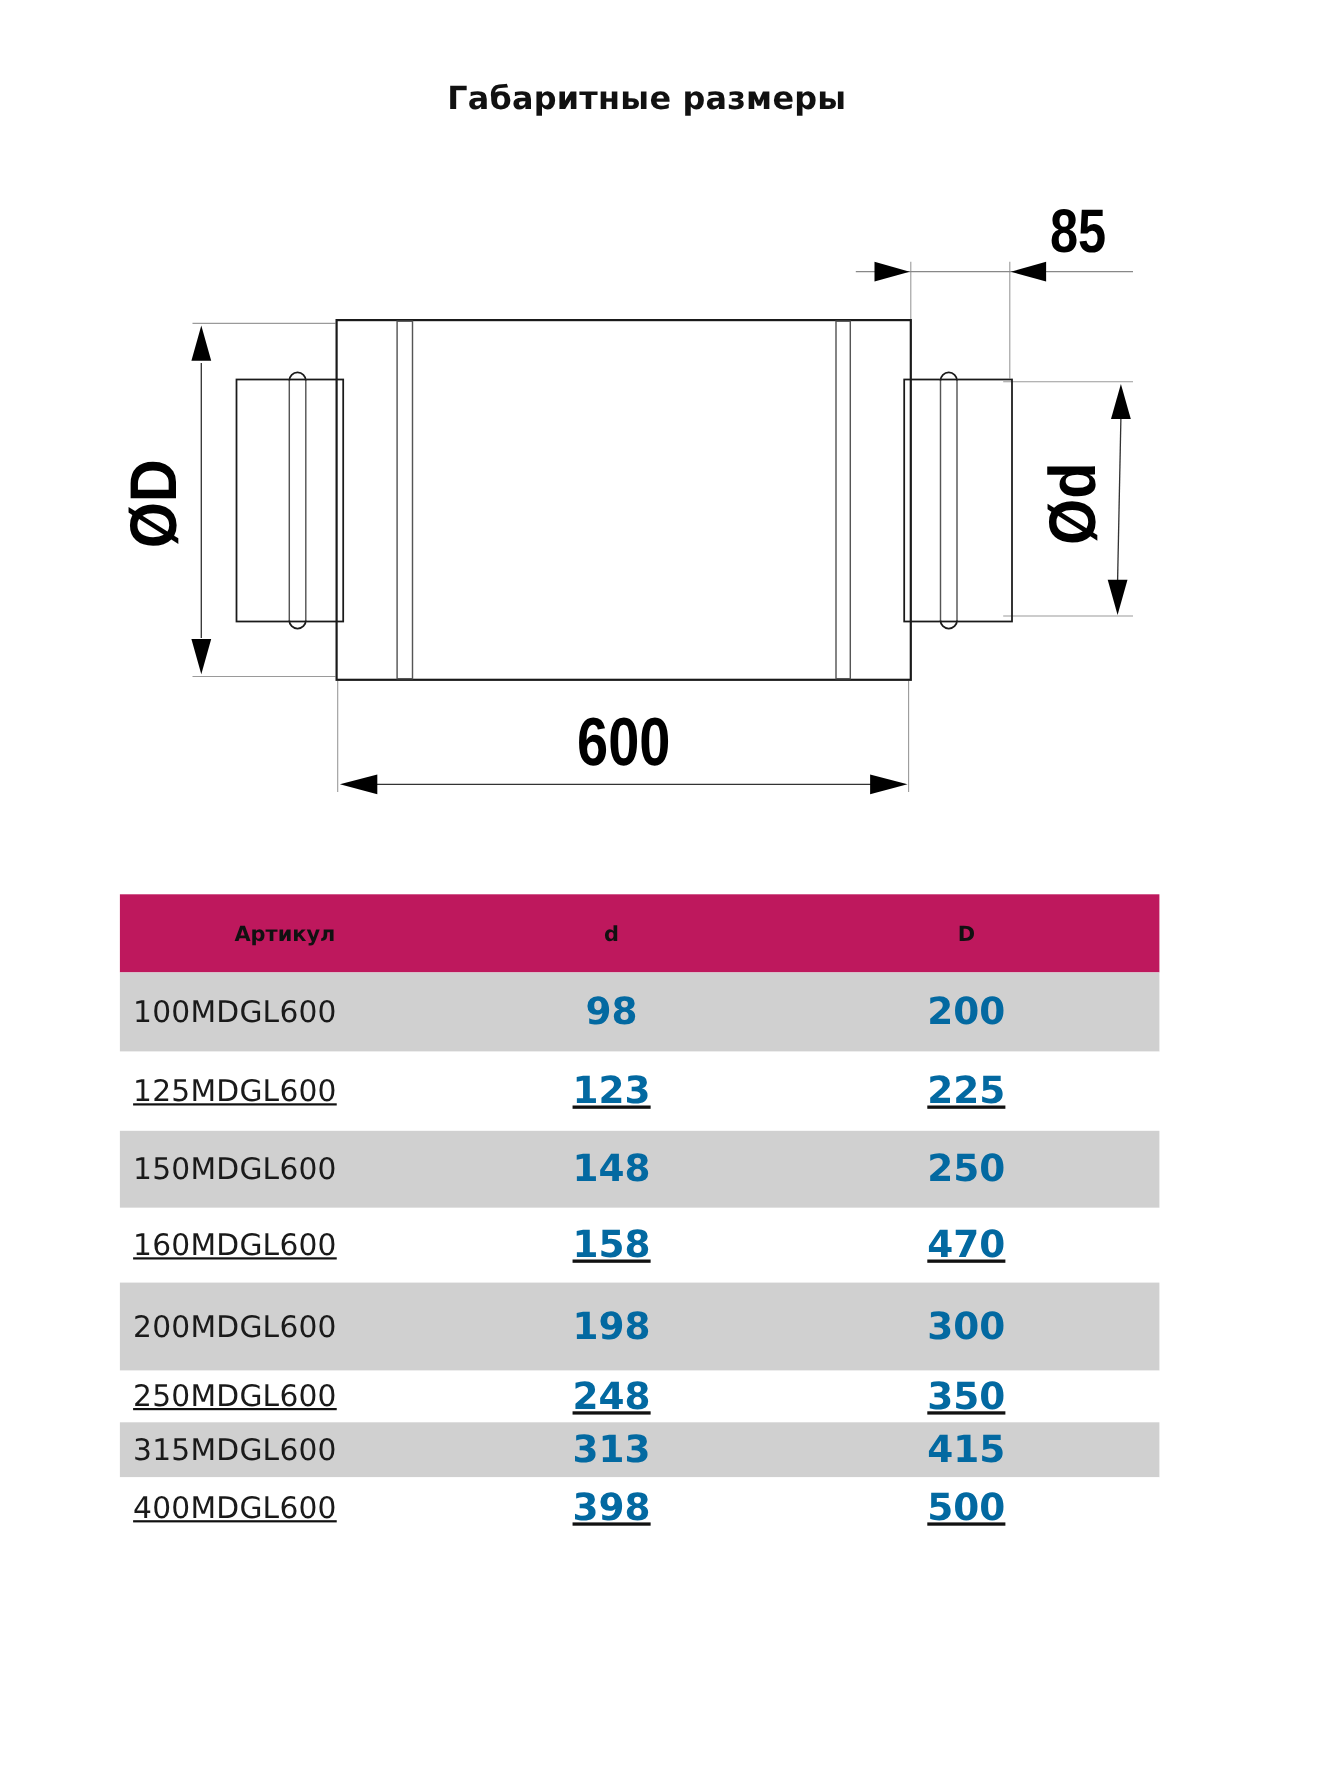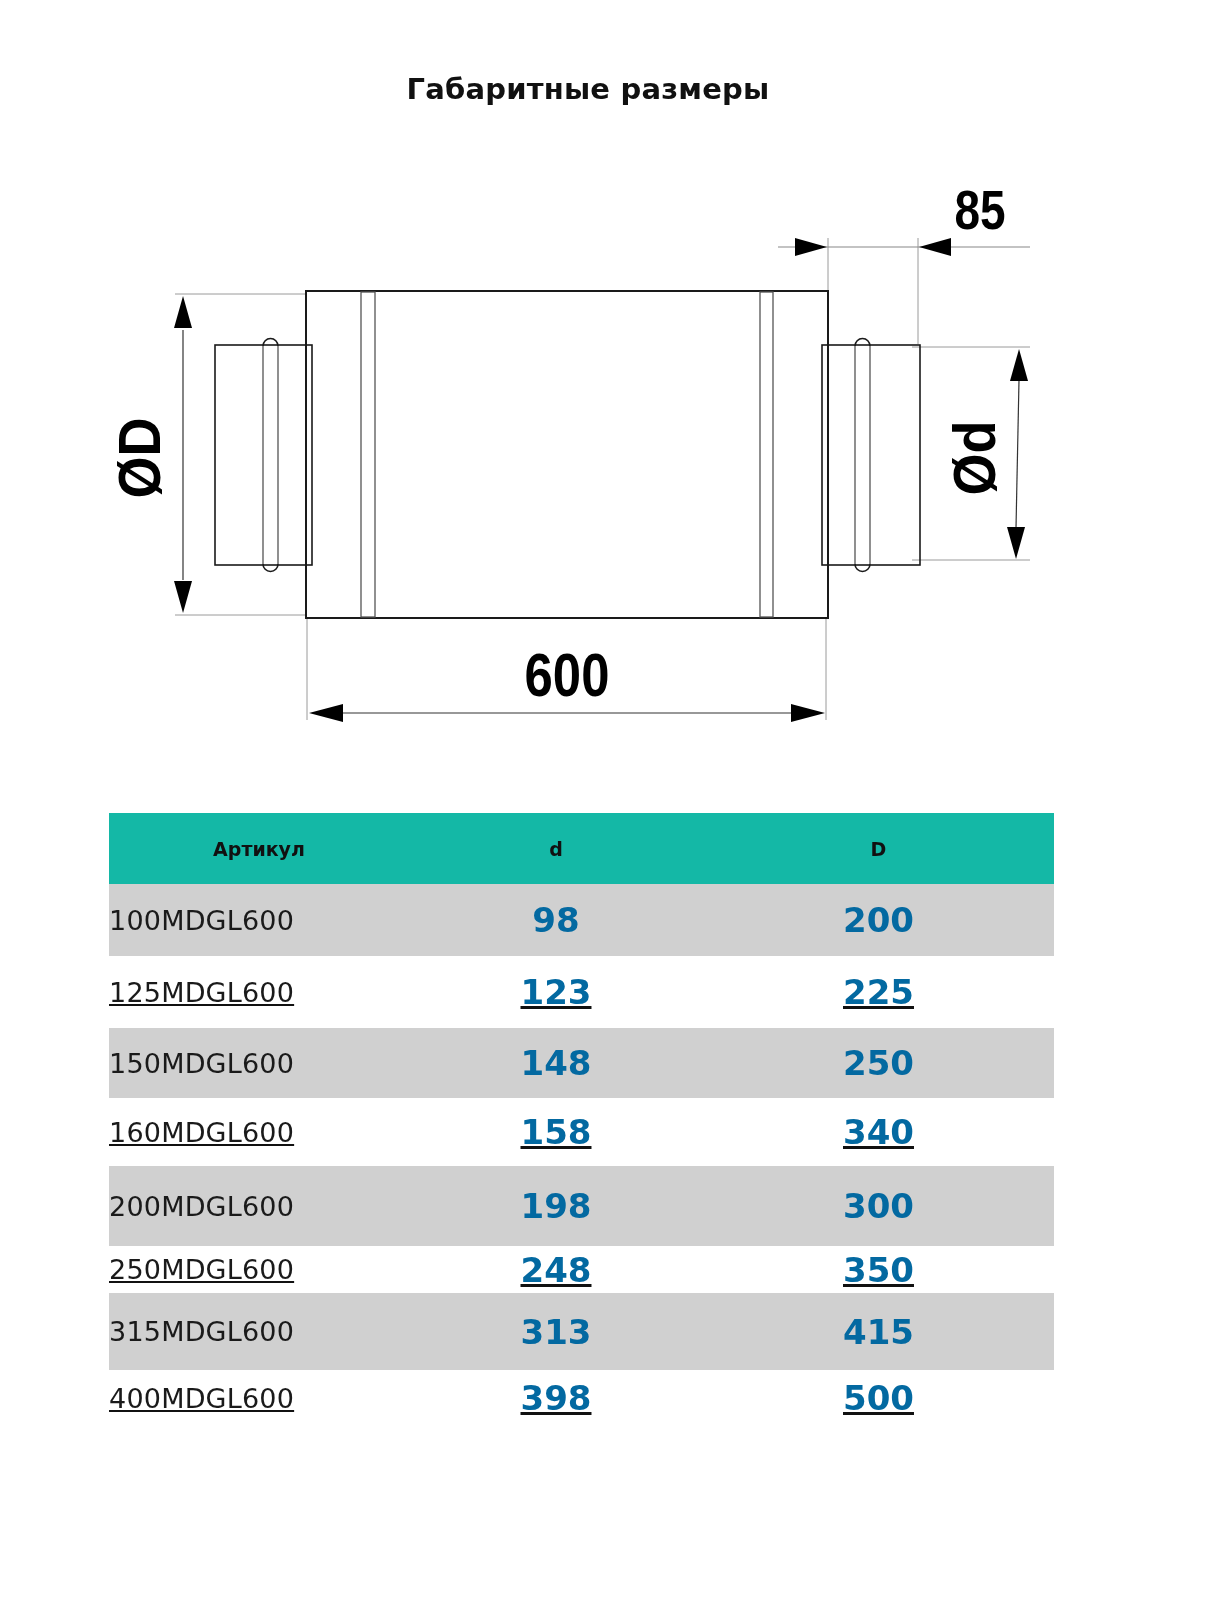--- a/index.html
+++ b/index.html
@@ -78,35 +78,36 @@
       left: 109px;
       top: 813px;
       width: 945px;
     }
     .row {
       display: flex;
       align-items: center;
       width: 100%;
     }
     .row.header {
-      background: #14b8a6;
+      background: #be185d;
       height: 71px;
     }
     .row.shaded {
       background: #d0d0d0;
     }
     .row.plain {
       background: #ffffff;
       text-decoration: underline;
     }
     .cell {
       box-sizing: border-box;
     }
     .cell.c-art {
       width: 300px;
+      padding-left: 12px;
     }
     .cell.c-d {
       width: 294px;
       text-align: center;
       padding-left: 0;
     }
     .cell.c-D {
       width: 351px;
       text-align: center;
       padding-right: 0;
@@ -228,33 +229,33 @@
     <div class="cell c-D">225</div>
   </div>
   <div class="row body-row shaded" style="height:70px">
     <div class="cell c-art">150MDGL600</div>
     <div class="cell c-d">148</div>
     <div class="cell c-D">250</div>
   </div>
   <div class="row body-row plain" style="height:68px">
     <div class="cell c-art">160MDGL600</div>
     <div class="cell c-d">158</div>
-    <div class="cell c-D">340</div>
+    <div class="cell c-D">470</div>
   </div>
   <div class="row body-row shaded" style="height:80px">
     <div class="cell c-art">200MDGL600</div>
     <div class="cell c-d">198</div>
     <div class="cell c-D">300</div>
   </div>
   <div class="row body-row plain" style="height:47px">
     <div class="cell c-art">250MDGL600</div>
     <div class="cell c-d">248</div>
     <div class="cell c-D">350</div>
   </div>
-  <div class="row body-row shaded" style="height:77px">
+  <div class="row body-row shaded" style="height:50px">
     <div class="cell c-art">315MDGL600</div>
     <div class="cell c-d">313</div>
     <div class="cell c-D">415</div>
   </div>
   <div class="row body-row plain" style="height:56px">
     <div class="cell c-art">400MDGL600</div>
     <div class="cell c-d">398</div>
     <div class="cell c-D">500</div>
   </div>
 </div>

